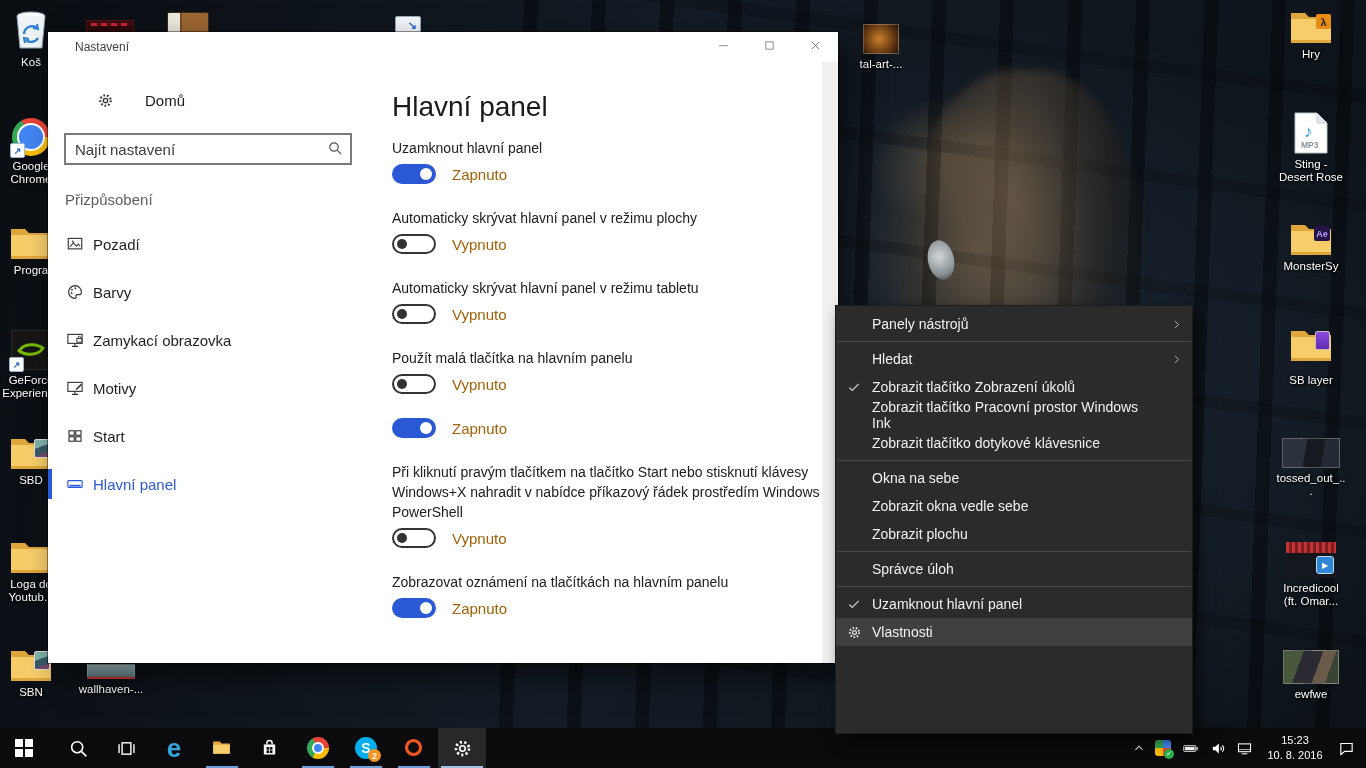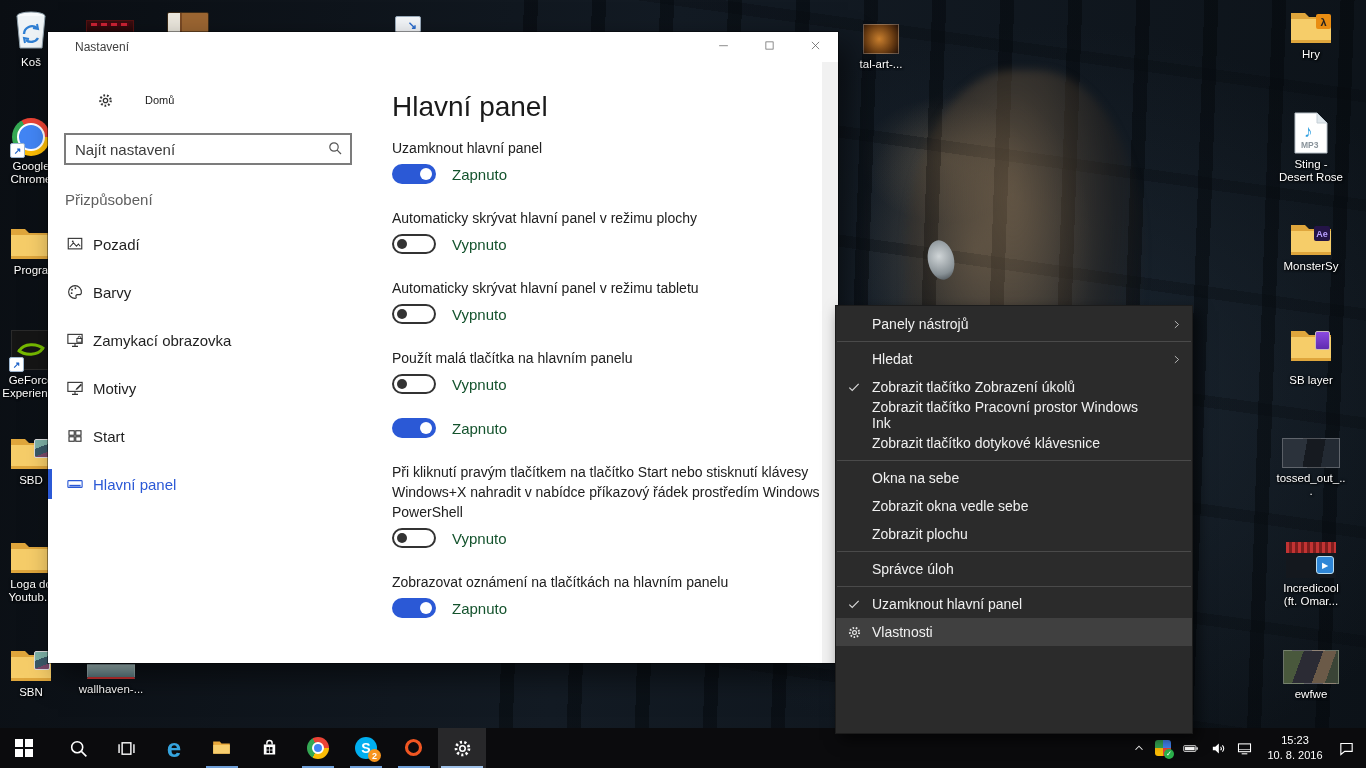--- a/index.html
+++ b/index.html
@@ -39,21 +39,21 @@
     box-shadow:0 0 0 1px rgba(0,0,0,.4), 10px 12px 28px rgba(0,0,0,.55);}
   .titlebar{height:30px;display:flex;align-items:center;}
   .wtitle{font-size:12px;color:#404040;margin-left:27px;flex:1;}
   .wctrls{display:flex;height:100%;}
   .wbtn{width:46px;height:100%;display:flex;align-items:center;justify-content:center;color:#5a5a5a;}
   .wbtn svg{width:15px;height:15px;}
   .wbody{position:relative;display:flex;height:601px;}
   .sidebar{width:344px;flex:none;}
   .home-row{margin-top:18px;height:40px;display:flex;align-items:center;padding-left:18px;color:#222;}
   .home-row .icon{width:17px;height:17px;color:#333;}
-  .home-row span{margin-left:31px;font-size:11px;color:#1a1a1a;}
+  .home-row span{margin-left:31px;font-size:15px;color:#1a1a1a;}
   .searchbox{position:relative;margin:13px 0 0 16px;width:288px;height:32px;border:2px solid #7c7c7c;
     background:#fff;box-sizing:border-box;}
   .searchbox input{position:absolute;inset:0;border:0;outline:none;padding:0 30px 0 9px;font-size:15px;
     font-family:inherit;color:#222;background:transparent;}
   .searchbox input::placeholder{color:#3c3c3c;opacity:1;}
   .searchbox .icon{position:absolute;right:7px;top:5px;width:16px;height:16px;color:#555;}
   .side-section{margin:26px 0 0 17px;font-size:15px;color:#5f5f5f;}
   #side-nav{margin-top:12px;}
   .nav-item{position:relative;height:48px;display:flex;align-items:center;padding-left:18px;color:#1f1f1f;}
   .nav-item .icon{width:18px;height:18px;color:#333;}
@@ -67,21 +67,21 @@
   .main h1{margin:0 0 12px 0;font-size:28px;line-height:38px;font-weight:300;color:#1a1a1a;}
   .set-label{font-size:14px;line-height:20px;color:#202020;max-width:434px;}
   .setting{margin-top:24px;}
   .setting:first-child{margin-top:0;}
   .toggle-row{margin-top:6px;display:flex;align-items:center;}
   .toggle{width:44px;height:20px;border-radius:10px;position:relative;box-sizing:border-box;}
   .toggle.on{background:var(--accent);}
   .toggle.on .knob{position:absolute;right:4px;top:4px;width:12px;height:12px;border-radius:50%;background:#fff;}
   .toggle.off{border:2px solid #333;background:#fff;}
   .toggle.off .knob{position:absolute;left:3px;top:3px;width:10px;height:10px;border-radius:50%;background:#333;}
-  .toggle-state{margin-left:16px;font-size:15px;color:#14532d;text-align:center;}
+  .toggle-state{margin-left:16px;font-size:15px;color:#a16207;text-align:center;}
   .scrollbar{position:absolute;right:0;top:0;bottom:0;width:16px;background:#f1f1f1;}
   
   #context-menu{position:absolute;left:835px;top:305px;width:358px;height:429px;z-index:10;
     background:#2b2b2b;border:1px solid #1c1c1c;box-sizing:border-box;padding:4px 0;
     box-shadow:5px 6px 14px rgba(0,0,0,.6);}
   .mrow{height:28px;display:flex;align-items:center;color:#f0f0f0;font-size:14px;}
   .mrow.highlight{background:#404040;}
   .mcheck{width:36px;display:flex;align-items:center;justify-content:center;color:#d8d8d8;}
   .mcheck svg{width:14px;height:14px;}
   .mcheck.gear svg{width:15px;height:15px;color:#e8e8e8;}

